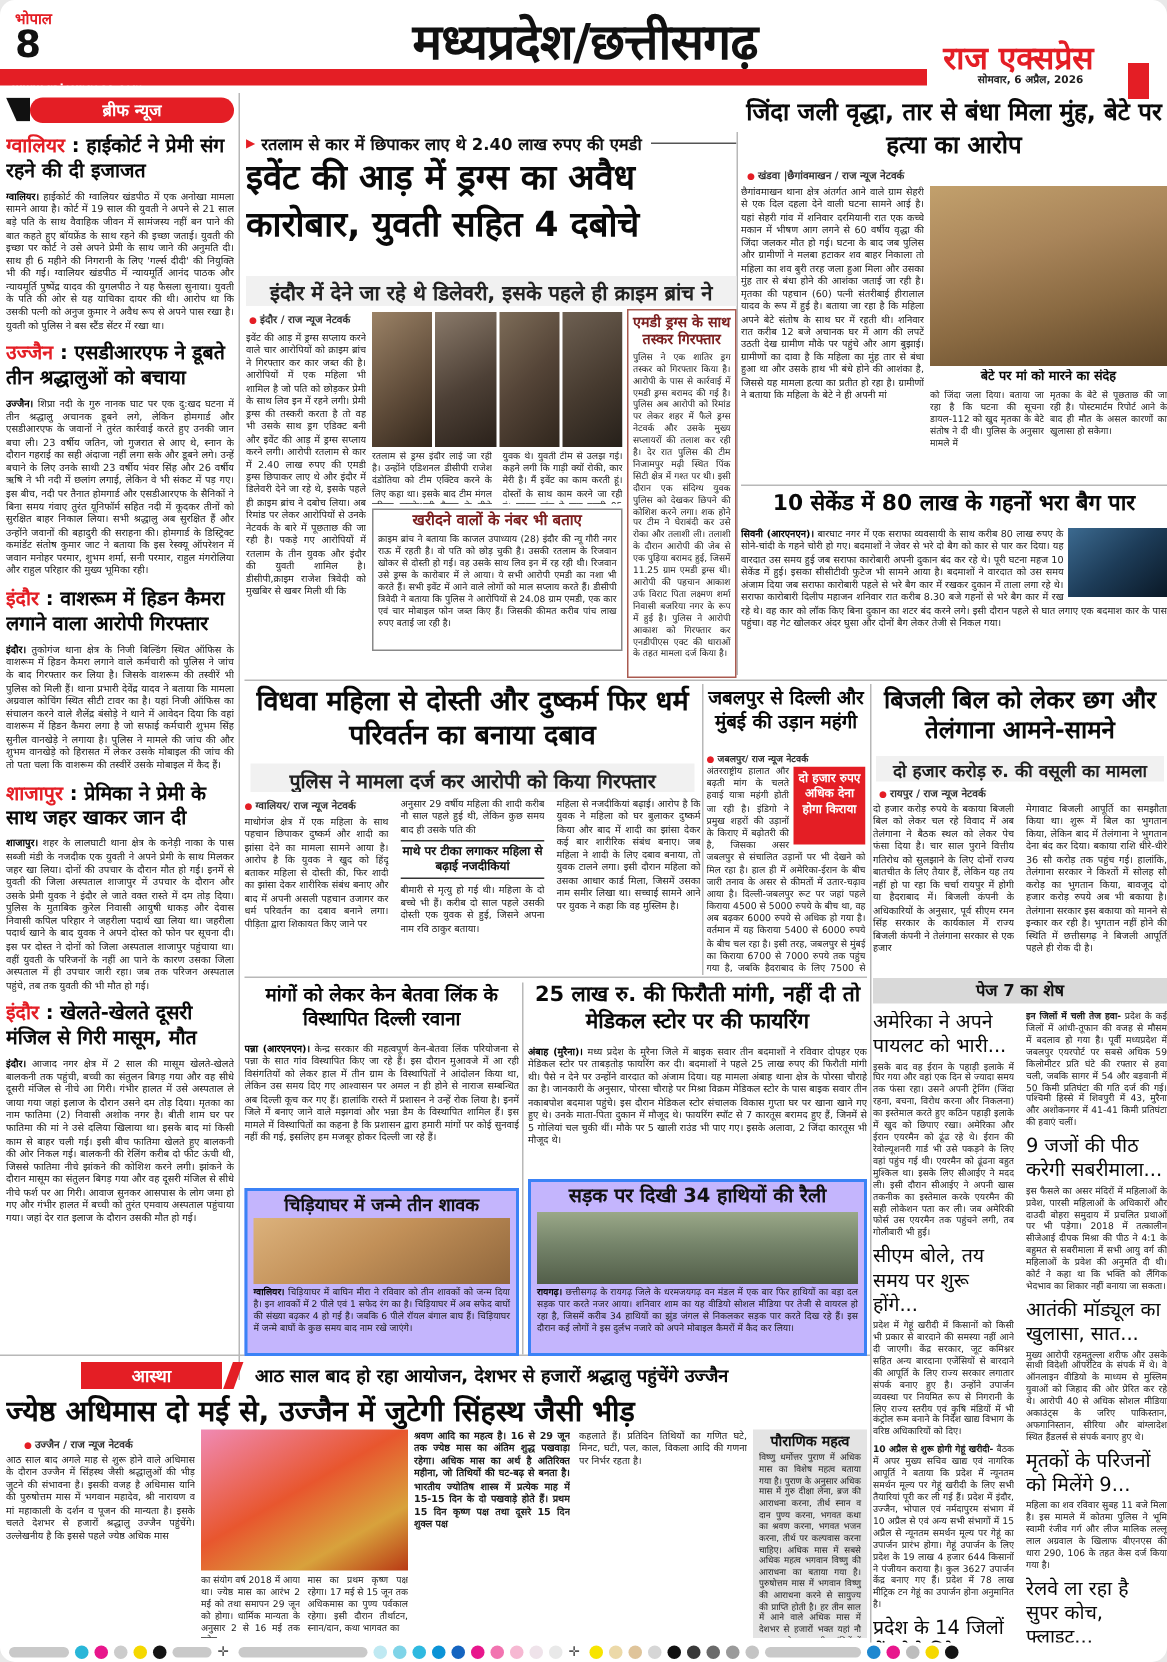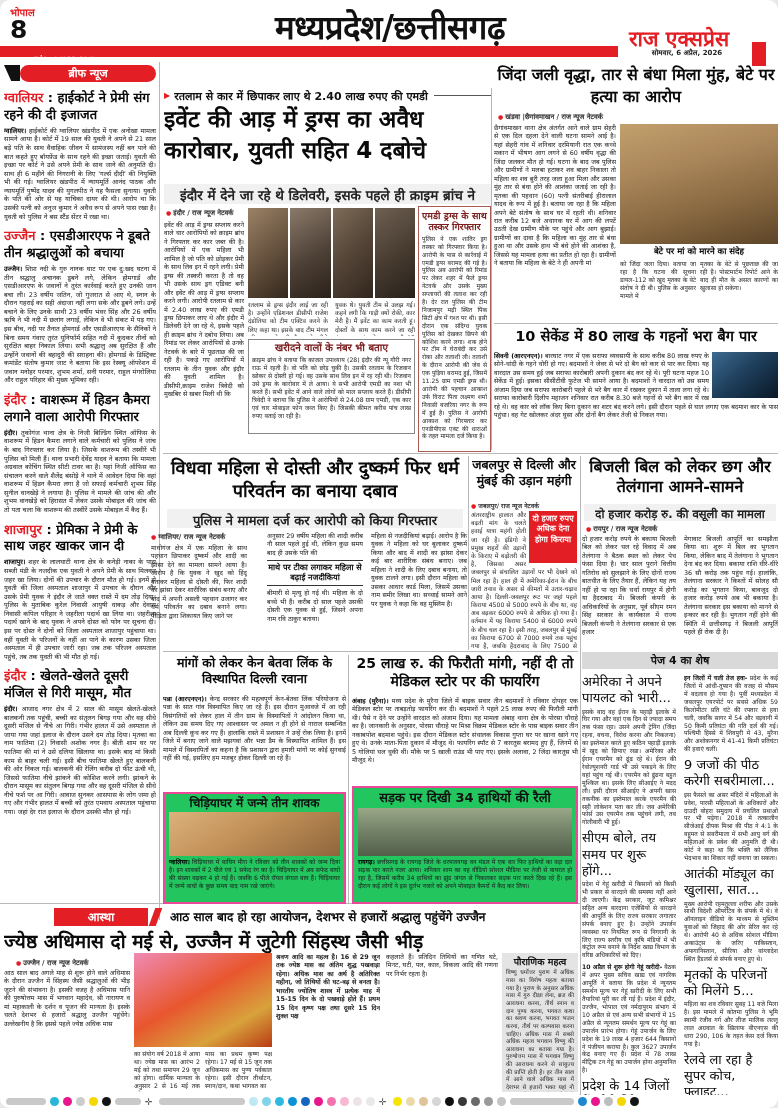--- a/index.html
+++ b/index.html
@@ -8,21 +8,21 @@
   .c{text-align:center;}
   .red{color:#e41e25;}
   .hl{font-weight:bold;color:#0a0a0a;line-height:1.25;}
   .bd{font-size:6.4px;line-height:1.32;color:#1c1c1c;text-align:justify;}
   .bd b{color:#000;}
   .sub{background:#f1f1f1;font-weight:bold;text-align:center;color:#222;padding:2px 0;}
   .by{font-size:6.8px;font-weight:bold;color:#333;white-space:nowrap;}
   .by::before{content:"\25CF  ";color:#e41e25;font-size:6px;}
   .rule{position:absolute;background:#b8b8b8;}
   .redbar{position:absolute;background:#e41e25;}
-  .cybox{position:absolute;border:2px solid #ec4899;background:#22c55e;padding:2px 4px;box-sizing:border-box;overflow:hidden;}
+  .cybox{position:absolute;border:2px solid #3b82f6;background:#c4b5fd;padding:2px 4px;box-sizing:border-box;overflow:hidden;}
   .boxtitle{font-weight:bold;color:#111;text-align:center;line-height:1.2;}
   .ph{box-sizing:border-box;}
   .ph-mug1{background:linear-gradient(140deg,#9b8266,#5d4a38 60%,#33271c);}
   .ph-mug2{background:linear-gradient(150deg,#8a7a6a,#4d4036 55%,#2a211a);}
   .ph-mug3{background:linear-gradient(135deg,#7d6c58,#544437 50%,#30261d);}
   .ph-mug4{background:linear-gradient(145deg,#6e6052,#463a2f 55%,#26201a);}
   .ph-fire{background:linear-gradient(165deg,#c2a06c 0%,#a9855a 35%,#8a6a42 65%,#5d4528 100%);}
   .ph-car{background:linear-gradient(140deg,#3c6a90,#1d3c58 50%,#0a1826);}
   .ph-tiger{background:linear-gradient(150deg,#dcb27c,#c29058 45%,#8f663c 100%);}
   .ph-eleph{background:linear-gradient(180deg,#9aa888 0%,#75846a 45%,#525e49 100%);}
@@ -134,21 +134,21 @@
   <div class="t bd" style="left:700px;top:260px;width:78px;height:60px;font-size:6.1px;">मृतका के बेटे से पूछताछ की जा रही है। पोस्टमार्टम रिपोर्ट आने के बाद ही मौत के असल कारणों का खुलासा हो सकेगा।</div>
 
   <div class="t hl c" style="left:494px;top:327px;width:284px;height:42px;font-size:14.5px;">10 सेकेंड में 80 लाख के गहनों भरा बैग पार</div>
   <div class="t" style="left:494px;top:352px;width:284px;height:100px;">
     <div class="floatbox-photo ph-car"></div>
     <div class="bd"><b>सिवनी (आरएनएन)।</b> <span>बारघाट नगर में एक सराफा व्यवसायी के साथ करीब 80 लाख रुपए के सोने-चांदी के गहने चोरी हो गए। बदमाशों ने जेवर से भरे दो बैग को कार से पार कर दिया। यह वारदात उस समय हुई जब सराफा कारोबारी अपनी दुकान बंद कर रहे थे। पूरी घटना महज 10 सेकेंड में हुई। इसका सीसीटीवी फुटेज भी सामने आया है। बदमाशों ने वारदात को उस समय अंजाम दिया जब सराफा कारोबारी पहले से भरे बैग कार में रखकर दुकान में ताला लगा रहे थे। सराफा कारोबारी दिलीप महाजन शनिवार रात करीब 8.30 बजे गहनों से भरे बैग कार में रख रहे थे। वह कार को लॉक किए बिना दुकान का शटर बंद करने लगे। इसी दौरान पहले से घात लगाए एक बदमाश कार के पास पहुंचा। वह गेट खोलकर अंदर घुसा और दोनों बैग लेकर तेजी से निकल गया।</span></div>
   </div>
 
   <div class="t sub" style="left:167px;top:509px;width:296px;height:19px;font-size:13px;">पुलिस ने मामला दर्ज कर आरोपी को किया गिरफ्तार</div>
   <div class="t hl c" style="left:163px;top:457px;width:304px;height:50px;font-size:18px;">विधवा महिला से दोस्ती और दुष्कर्म फिर धर्म परिवर्तन का बनाया दबाव</div>
-  <div class="t" style="left:151px;top:532px;width:96px;height:118px;">
+  <div class="t" style="left:163px;top:532px;width:96px;height:118px;">
     <div class="by" style="margin-bottom:3px;">ग्वालियर/ राज न्यूज नेटवर्क</div>
     <div class="bd">माधोगंज क्षेत्र में एक महिला के साथ पहचान छिपाकर दुष्कर्म और शादी का झांसा देने का मामला सामने आया है। आरोप है कि युवक ने खुद को हिंदू बताकर महिला से दोस्ती की, फिर शादी का झांसा देकर शारीरिक संबंध बनाए और बाद में अपनी असली पहचान उजागर कर धर्म परिवर्तन का दबाव बनाने लगा। पीड़िता द्वारा शिकायत किए जाने पर</div>
   </div>
   <div class="t" style="left:267px;top:532px;width:96px;height:118px;">
     <div class="bd">अनुसार 29 वर्षीय महिला की शादी करीब नौ साल पहले हुई थी, लेकिन कुछ समय बाद ही उसके पति की</div>
     <div class="crosshead">माथे पर टीका लगाकर महिला से बढ़ाई नजदीकियां</div>
     <div class="bd">बीमारी से मृत्यु हो गई थी। महिला के दो बच्चे भी हैं। करीब दो साल पहले उसकी दोस्ती एक युवक से हुई, जिसने अपना नाम रवि ठाकुर बताया।</div>
   </div>
   <div class="t bd" style="left:371px;top:532px;width:96px;height:118px;">महिला से नजदीकियां बढ़ाई। आरोप है कि युवक ने महिला को घर बुलाकर दुष्कर्म किया और बाद में शादी का झांसा देकर कई बार शारीरिक संबंध बनाए। जब महिला ने शादी के लिए दबाव बनाया, तो युवक टालने लगा। इसी दौरान महिला को उसका आधार कार्ड मिला, जिसमें उसका नाम समीर लिखा था। सच्चाई सामने आने पर युवक ने कहा कि वह मुस्लिम है।</div>
 
@@ -176,37 +176,37 @@
     <div class="ph ph-tiger" style="width:100%;height:44px;margin:2px 0;"></div>
     <div class="bd" style="font-size:6.1px;"><b>ग्वालियर।</b> <span>चिड़ियाघर में बाघिन मीरा ने रविवार को तीन शावकों को जन्म दिया है। इन शावकों में 2 पीले एवं 1 सफेद रंग का है। चिड़ियाघर में अब सफेद बाघों की संख्या बढ़कर 4 हो गई है। जबकि 6 पीले रॉयल बंगाल बाघ हैं। चिड़ियाघर में जन्मे बाघों के कुछ समय बाद नाम रखे जाएंगे।</span></div>
   </div>
 
   <div class="cybox" style="left:352px;top:786px;width:226px;height:118px;">
     <div class="boxtitle" style="font-size:13px;">सड़क पर दिखी 34 हाथियों की रैली</div>
     <div class="ph ph-eleph" style="width:100%;height:48px;margin:2px 0;"></div>
     <div class="bd" style="font-size:6.1px;"><b>रायगढ़।</b> <span>छत्तीसगढ़ के रायगढ़ जिले के धरमजयगढ़ वन मंडल में एक बार फिर हाथियों का बड़ा दल सड़क पार करते नजर आया। शनिवार शाम का यह वीडियो सोशल मीडिया पर तेजी से वायरल हो रहा है, जिसमें करीब 34 हाथियों का झुंड जंगल से निकलकर सड़क पार करते दिख रहे हैं। इस दौरान कई लोगों ने इस दुर्लभ नजारे को अपने मोबाइल कैमरों में कैद कर लिया।</span></div>
   </div>
 
-  <div class="t c" style="left:582px;top:652px;width:196px;height:17px;background:#d9d9d9;font-size:11px;font-weight:bold;line-height:17px;">पेज 4 का शेष</div>
+  <div class="t c" style="left:582px;top:652px;width:196px;height:17px;background:#d9d9d9;font-size:11px;font-weight:bold;line-height:17px;">पेज 7 का शेष</div>
   <div class="t" style="left:582px;top:674px;width:94px;height:421px;">
     <div class="p1t">अमेरिका ने अपने पायलट को भारी...</div>
     <p class="p1b"><b></b><span>इसके बाद वह ईरान के पहाड़ी इलाके में घिर गया और वहां एक दिन से ज्यादा समय तक फंसा रहा। उसने अपनी ट्रेनिंग (जिंदा रहना, बचना, विरोध करना और निकलना) का इस्तेमाल करते हुए कठिन पहाड़ी इलाके में खुद को छिपाए रखा। अमेरिका और ईरान एयरमैन को ढूंढ रहे थे। ईरान की रेवोल्यूशनरी गार्ड भी उसे पकड़ने के लिए वहां पहुंच गई थी। एयरमैन को ढूंढना बहुत मुश्किल था। इसके लिए सीआईए ने मदद ली। इसी दौरान सीआईए ने अपनी खास तकनीक का इस्तेमाल करके एयरमैन की सही लोकेशन पता कर ली। जब अमेरिकी फोर्स उस एयरमैन तक पहुंचने लगी, तब गोलीबारी भी हुई।</span></p>
     <div class="p1t">सीएम बोले, तय समय पर शुरू होंगे...</div>
     <p class="p1b"><b></b><span>प्रदेश में गेहूं खरीदी में किसानों को किसी भी प्रकार से बारदाने की समस्या नहीं आने दी जाएगी। केंद्र सरकार, जूट कमिश्नर सहित अन्य बारदाना एजेंसियों से बारदाने की आपूर्ति के लिए राज्य सरकार लगातार संपर्क बनाए हुए है। उन्होंने उपार्जन व्यवस्था पर नियमित रूप से निगरानी के लिए राज्य स्तरीय एवं कृषि मंडियों में भी कंट्रोल रूम बनाने के निर्देश खाद्य विभाग के वरिष्ठ अधिकारियों को दिए।</span></p>
     <p class="p1b"><b>10 अप्रैल से शुरू होगी गेहूं खरीदी-</b> <span>बैठक में अपर मुख्य सचिव खाद्य एवं नागरिक आपूर्ति ने बताया कि प्रदेश में न्यूनतम समर्थन मूल्य पर गेहूं खरीदी के लिए सभी तैयारियां पूरी कर ली गई हैं। प्रदेश में इंदौर, उज्जैन, भोपाल एवं नर्मदापुरम संभाग में 10 अप्रैल से एवं अन्य सभी संभागों में 15 अप्रैल से न्यूनतम समर्थन मूल्य पर गेहूं का उपार्जन प्रारंभ होगा। गेहूं उपार्जन के लिए प्रदेश के 19 लाख 4 हजार 644 किसानों ने पंजीयन कराया है। कुल 3627 उपार्जन केंद्र बनाए गए हैं। प्रदेश में 78 लाख मीट्रिक टन गेहूं का उपार्जन होना अनुमानित है।</span></p>
     <div class="p1t">प्रदेश के 14 जिलों में ओले गिरे...</div>
     <p class="p1b"><b></b><span>इस दौरान ग्वालियर में सबसे ज्यादा 31.6 मिमी बारिश, नौगांव में 28.6 मिमी, नरसिंहपुर में 22.0 मिमी, सागर में 8.4 मिमी बारिश हुई। प्रदेश भर में मौसम बदला हुआ है। इससे दिन और रात के तापमान में गिरावट दर्ज हुई है। रविवार को ग्वालियर, दतिया और भिंड के साथ जबलपुर, मंडला, डिंडोरी, छिंदवाड़ा, नरसिंहपुर, सिवनी, बालाघाट, रीवा, सीधी, कटनी, बैतूल, नर्मदापुरम और विदिशा सहित कई जिलों में भी वर्षा दर्ज की गई।</span></p>
   </div>
   <div class="t" style="left:684px;top:674px;width:94px;height:421px;">
     <p class="p1b"><b>इन जिलों में चली तेज हवा-</b> <span>प्रदेश के कई जिलों में आंधी-तूफान की वजह से मौसम में बदलाव हो गया है। पूर्वी मध्यप्रदेश में जबलपुर एयरपोर्ट पर सबसे अधिक 59 किलोमीटर प्रति घंटे की रफ्तार से हवा चली, जबकि सागर में 54 और बड़वानी में 50 किमी प्रतिघंटा की गति दर्ज की गई। पश्चिमी हिस्से में शिवपुरी में 43, मुरैना और अशोकनगर में 41-41 किमी प्रतिघंटा की हवाएं चलीं।</span></p>
     <div class="p1t">9 जजों की पीठ करेगी सबरीमाला...</div>
     <p class="p1b"><span>इस फैसले का असर मंदिरों में महिलाओं के प्रवेश, पारसी महिलाओं के अधिकारों और दाउदी बोहरा समुदाय में प्रचलित प्रथाओं पर भी पड़ेगा। 2018 में तत्कालीन सीजेआई दीपक मिश्रा की पीठ ने 4:1 के बहुमत से सबरीमाला में सभी आयु वर्ग की महिलाओं के प्रवेश की अनुमति दी थी। कोर्ट ने कहा था कि भक्ति को लैंगिक भेदभाव का शिकार नहीं बनाया जा सकता।</span></p>
     <div class="p1t">आतंकी मॉड्यूल का खुलासा, सात...</div>
     <p class="p1b"><span>मुख्य आरोपी रहमतुल्ला शरीफ और उसके साथी विदेशी ऑपरेटिव के संपर्क में थे। वे ऑनलाइन वीडियो के माध्यम से मुस्लिम युवाओं को जिहाद की ओर प्रेरित कर रहे थे। आरोपी 40 से अधिक सोशल मीडिया अकाउंट्स के जरिए पाकिस्तान, अफगानिस्तान, सीरिया और बांग्लादेश स्थित हैंडलर्स से संपर्क बनाए हुए थे।</span></p>
-    <div class="p1t">मृतकों के परिजनों को मिलेंगे 5...</div>
+    <div class="p1t">मृतकों के परिजनों को मिलेंगे 9...</div>
     <p class="p1b"><span>महिला का शव रविवार सुबह 11 बजे मिला है। इस मामले में कोतमा पुलिस ने भूमि स्वामी रंजीव गर्ग और लीज मालिक लल्लू लाल अग्रवाल के खिलाफ बीएनएस की धारा 290, 106 के तहत केस दर्ज किया गया है।</span></p>
     <div class="p1t">रेलवे ला रहा है सुपर कोच, फ्लाइट...</div>
     <p class="p1b"><span>इसके साथ ही कोच के अंदर की लाइटिंग, वेंटिलेशन और साफ सफाई पर खास ध्यान दिया गया है। यात्रियों की सुरक्षा को ध्यान में रखते हुए आधुनिक सुरक्षा फीचर्स भी जोड़े जा रहे हैं। पानी की बचत और बेहतर सफाई व्यवस्था के लिए नई तकनीकों का इस्तेमाल किया जा रहा है। रेलवे अधिकारियों के अनुसार, इस सुपर कोच के सफल परीक्षण के बाद अन्य ट्रेनों में भी ऐसे कोच लगाए जाएंगे।</span></p>
   </div>
 
   <div class="t c" style="left:54px;top:908px;width:94px;height:18px;background:#e41e25;color:#fff;font-size:11.5px;font-weight:bold;line-height:18px;">आस्था</div>
   <div class="redbar" style="left:152px;top:908px;width:7px;height:18px;transform:skewX(-20deg);"></div>
   <div class="t hl" style="left:170px;top:910px;width:404px;height:16px;font-size:12px;">आठ साल बाद हो रहा आयोजन, देशभर से हजारों श्रद्धालु पहुंचेंगे उज्जैन</div>
   <div class="t hl" style="left:4px;top:930px;width:574px;height:27px;font-size:19px;">ज्येष्ठ अधिमास दो मई से, उज्जैन में जुटेगी सिंहस्थ जैसी भीड़</div>
   <div class="t by" style="left:16px;top:958px;width:140px;height:9px;">उज्जैन / राज न्यूज नेटवर्क</div>

